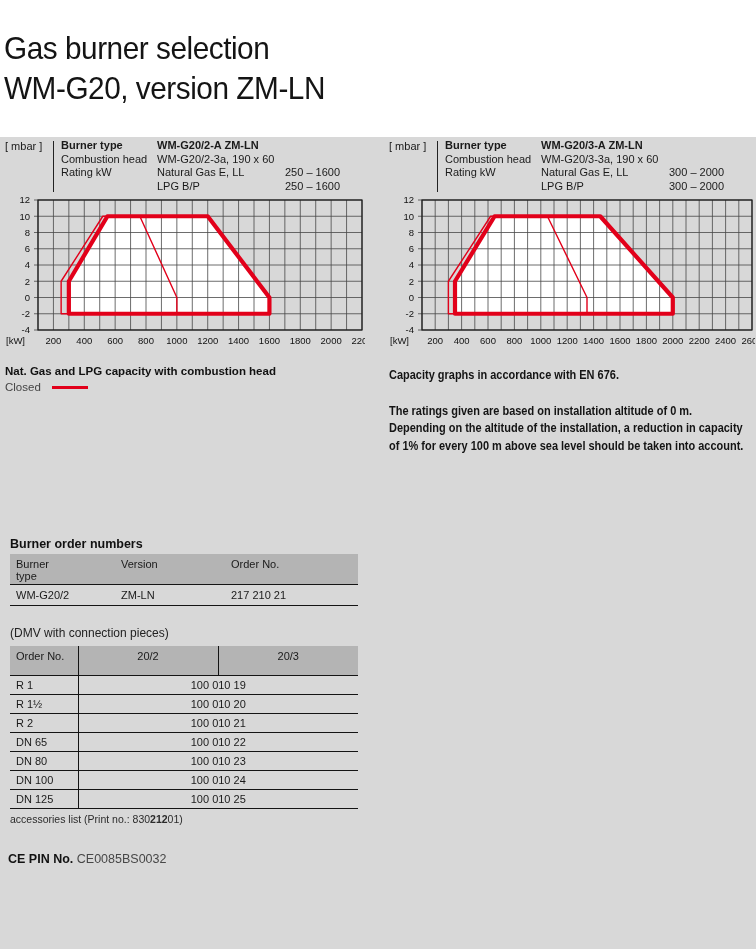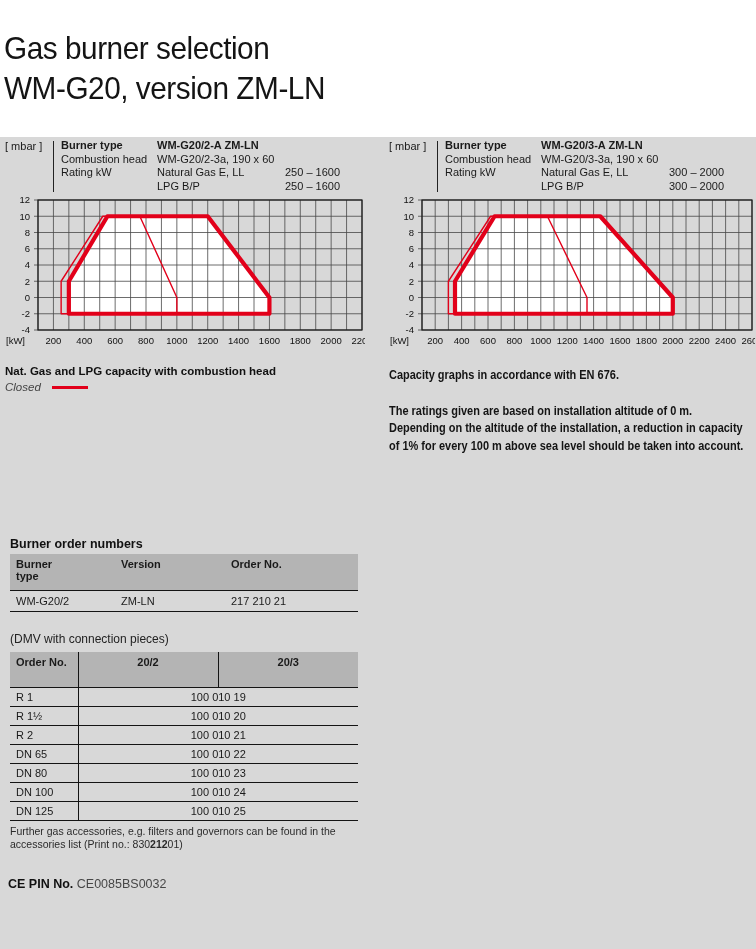--- a/index.html
+++ b/index.html
@@ -24,38 +24,38 @@
   .hdr-labels { width:96px; }
   .hdr-labels div, .hdr-values div { height:13.5px; }
   .bold { font-weight:bold; }
   .v-row { display:flex;gap:32px; }
   .fuel { width:96px; }
 
   
   .legend { margin-top:14px; font-size:11.5px; }
   .legend-title { font-weight:bold; color:#111; margin-bottom:3px; }
   .legend-item { display:flex; align-items:center; height:14px; color:#454545; }
-  .legend-item .lbl { width:47px;font-style:italic; }
+  .legend-item .lbl { width:47px; }
   .swatch { width:36px; }
   .swatch.thin { height:3px; }
   .swatch.thick { height:5px; }
 
   
   .notes { margin-top:16px; font-weight:bold; font-size:12.5px; line-height:17.5px; color:#141414;
            width:410px; transform:scaleX(.878); transform-origin:left top; }
   .notes .p1 { margin:0 0 18px 0; }
   .notes .p2 { margin:0; }
 
   
   .section { margin-left:5px; width:348px; }
   .sec-heading { font-size:12.5px; font-weight:bold; margin:0 0 3px 0; color:#111; }
   .sec-subheading { font-size:12px; margin:0 0 6px 0; color:#222; }
   table { border-collapse:collapse; width:348px; font-size:11px; table-layout:fixed; }
-  thead th { background:#b4b4b4; text-align:left; font-weight:bold; vertical-align:top;
-             padding:4px 6px 0 6px; height:36px; box-sizing:border-box; }
+  thead th { background:#b4b4b4; text-align:left; font-weight:normal; vertical-align:top;
+             padding:4px 6px 0 6px; height:30px; box-sizing:border-box; }
   tbody td { border-top:1.5px solid #141414; padding:0 6px; box-sizing:border-box; vertical-align:middle; }
   table { border-bottom:1.5px solid #141414; }
   #burner-table th:nth-child(1){ width:105px; white-space:pre-line; }
   #burner-table th:nth-child(2){ width:110px; }
   #burner-table tbody td { height:21px; }
   #dmv-table th:nth-child(1){ width:68px; }
   #dmv-table th:nth-child(2){ width:140px; text-align:center; }
   #dmv-table th:nth-child(3){ text-align:center; }
   #dmv-table thead th + th { border-left:1.2px solid #141414; }
   #dmv-table tbody td:first-child { border-right:1.2px solid #141414; }
@@ -329,21 +329,20 @@
               <td>DN 100</td>
               <td colspan="2" class="merged">100 010 24</td>
             </tr>
             <tr>
               <td>DN 125</td>
               <td colspan="2" class="merged">100 010 25</td>
             </tr>
           </tbody>
       </table>
       <div class="footnote">
-        <div>Further gas accessories, e.g. filters and governors can be found in the</div>
         <div><span>accessories list (Print no.: 830</span><b>212</b><span>01)</span></div>
       </div>
     </section>
 
     <div class="ce-pin">
       <span class="lbl">CE PIN No.</span>
       <span class="val">CE0085BS0032</span>
     </div>
 
   </div>

